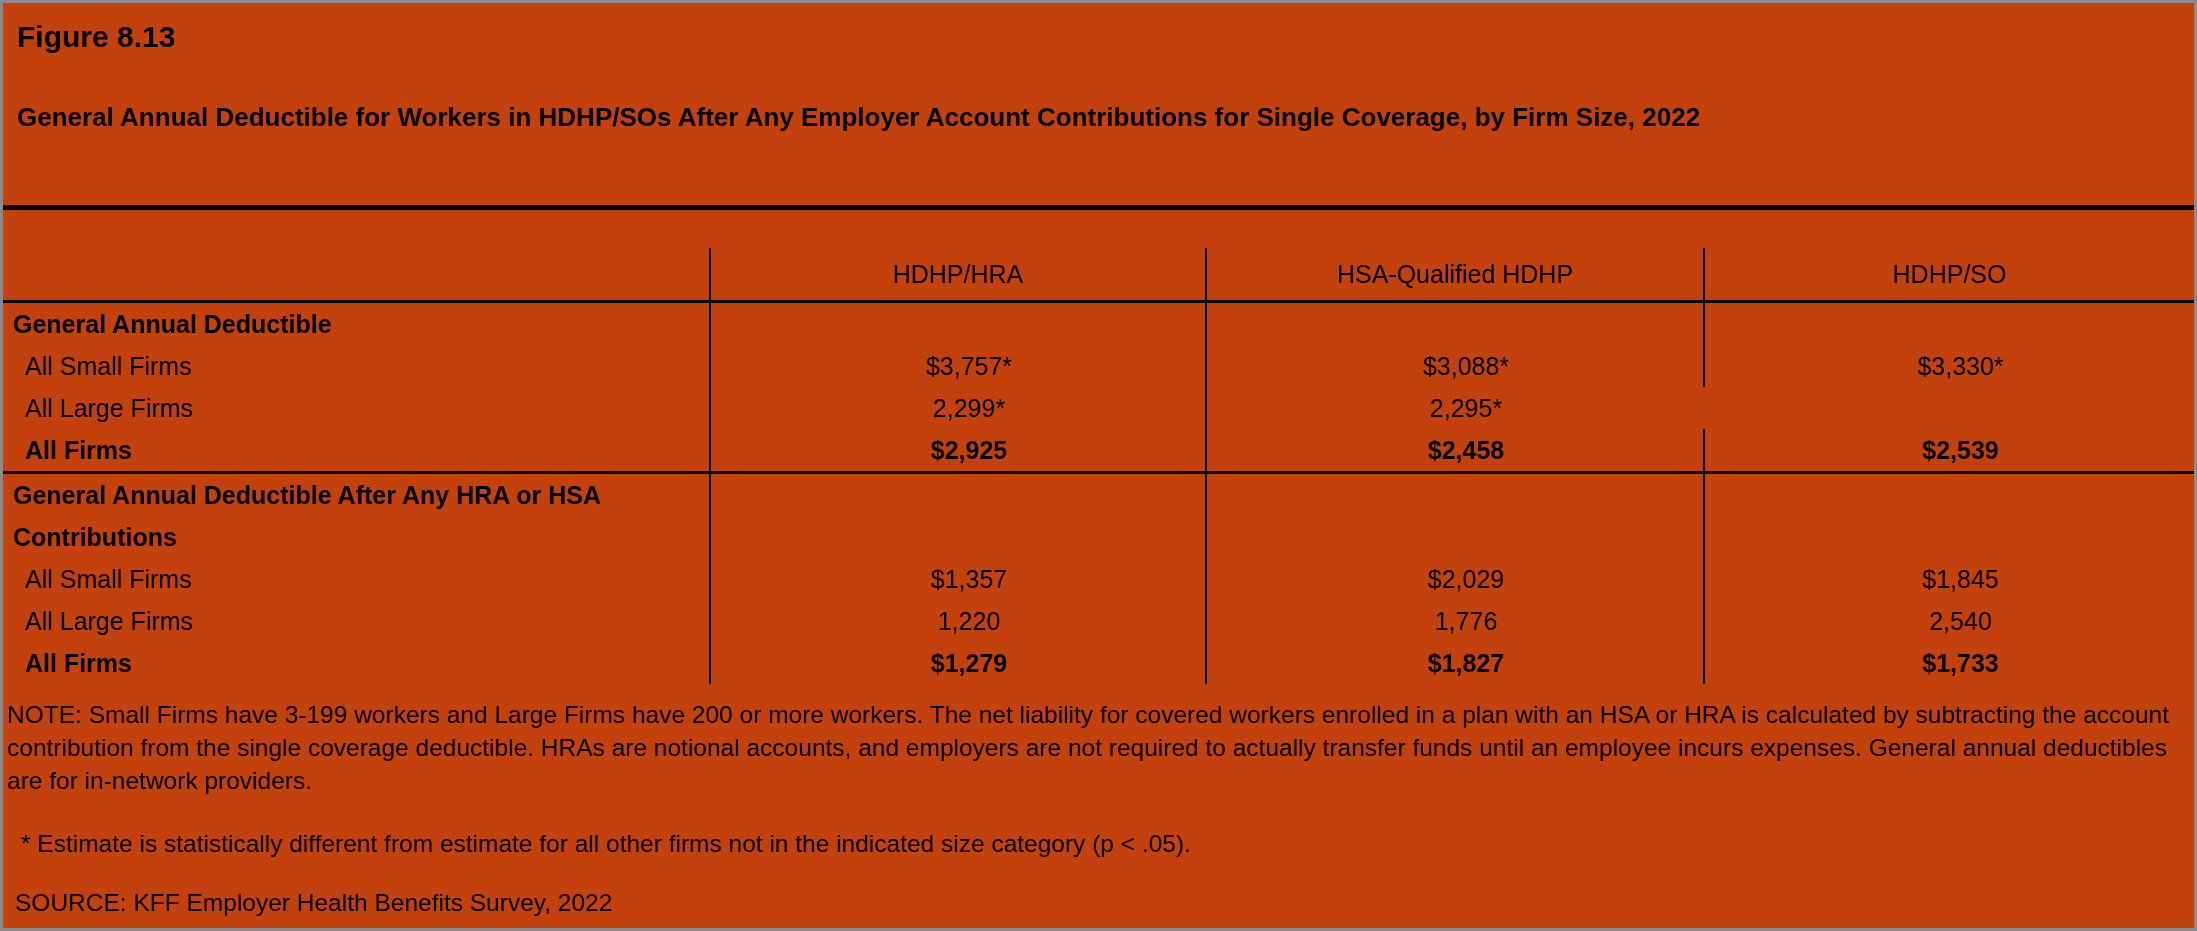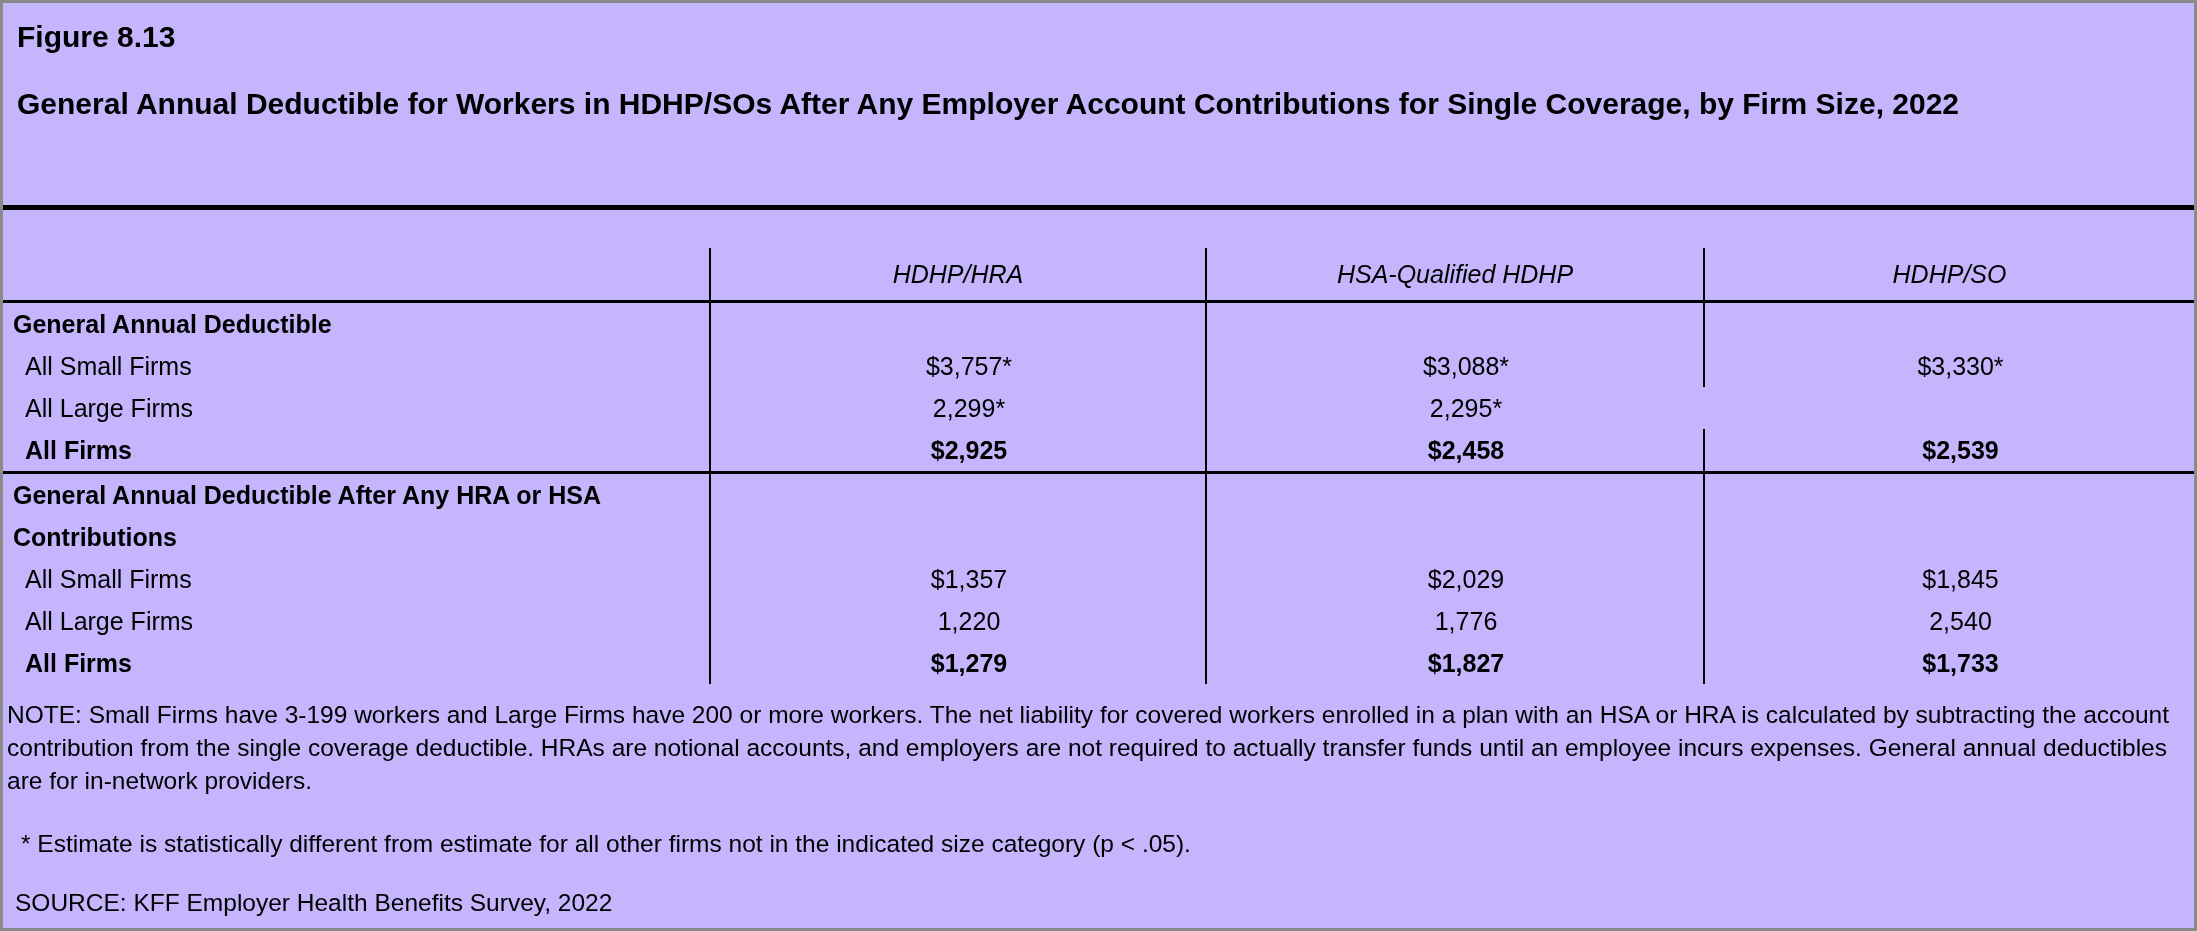--- a/index.html
+++ b/index.html
@@ -1,31 +1,31 @@
 <!DOCTYPE html>
 <html><head>
 <meta charset="utf-8">
 <style>
   html,body{margin:0;padding:0;background:#fff;}
   .page{
     width:2197px;height:931px;box-sizing:border-box;
-    border:3px solid #8a8a8a;background:#c4b5fd;color:#000000;
+    border:3px solid #8a8a8a;background:#c2410c;color:#000000;
     font-family:"Liberation Sans", sans-serif;overflow:hidden;
   }
   .title-block{height:202px;box-sizing:border-box;padding:16px 16px 0 14px;}
   .fig-label{font-size:30px;font-weight:bold;line-height:36px;}
-  .fig-title{font-size:30px;font-weight:bold;line-height:45px;margin:26px 0 0 0;max-width:2160px;}
+  .fig-title{font-size:26px;font-weight:bold;line-height:45px;margin:40px 0 0 0;max-width:2160px;}
   .rule-thick{height:5px;background:#000;}
   .rule-thin{height:3px;background:#000;}
   .row{display:grid;grid-template-columns:706px 496px 498px 491px;}
   .c{font-size:25px;overflow:hidden;white-space:nowrap;}
   .cl{text-align:left;padding-left:10px;}
   .cv{text-align:center;border-left:2px solid #000;}
   .head-spacer{height:38px;}
-  .head{height:52px;font-style:italic;}
+  .head{height:52px;}
   .head .c{line-height:52px;}
   .body-row{height:42px;}
   .body-row .c{line-height:42px;padding-left:22px;}
   .sec-head{height:42px;}
   .sec-head .c{line-height:42px;}
   .sec-head-tall{height:84px;}
   .sec-head-tall .c{line-height:42px;}
   .sec-head-tall .cl{white-space:normal;}
   .b{font-weight:bold;}
   .notes{padding:14px 20px 0 4px;font-size:24.5px;line-height:33px;color:#000;}

